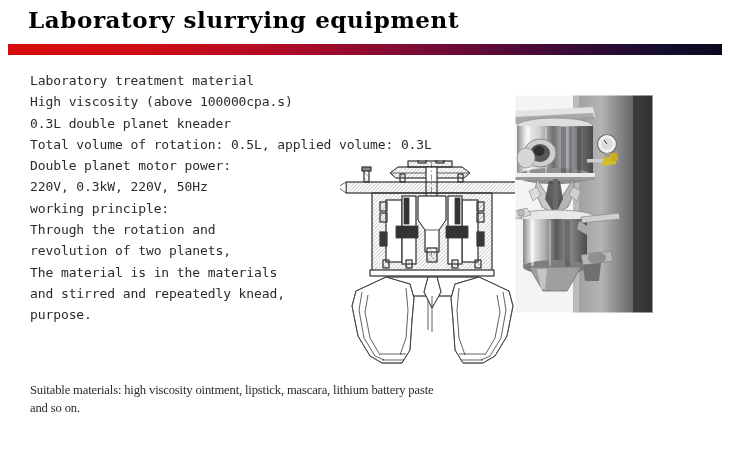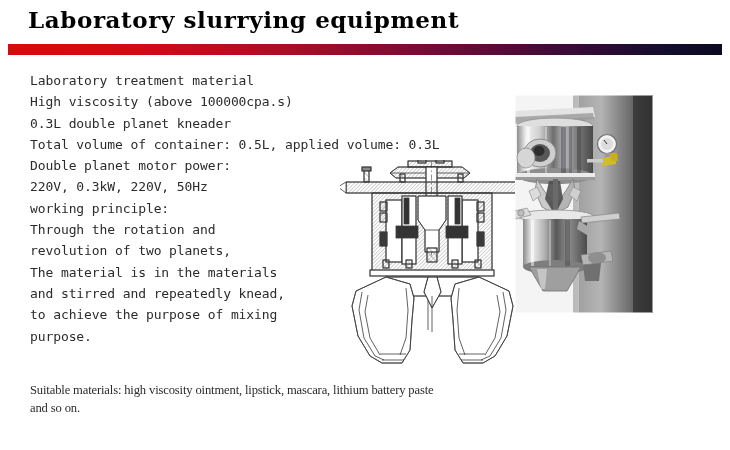--- a/index.html
+++ b/index.html
@@ -104,29 +104,28 @@
 <div id="page">
 
   <div id="title">Laboratory slurrying equipment</div>
 
   <div id="rule"></div>
 
   <div id="spec-block">
     <div class="spec-line">Laboratory treatment material</div>
     <div class="spec-line">High viscosity (above 100000cpa.s)</div>
     <div class="spec-line">0.3L double planet kneader</div>
-    <div class="spec-line">Total volume of container: 0.5L, applied volume: 0.3L</div>
+    <div class="spec-line">Total volume of rotation: 0.5L, applied volume: 0.3L</div>
     <div class="spec-line">Double planet motor power:</div>
     <div class="spec-line">220V, 0.3kW, 220V, 50Hz</div>
     <div class="spec-line">working principle:</div>
     <div class="spec-line">Through the rotation and</div>
     <div class="spec-line">revolution of two planets,</div>
     <div class="spec-line">The material is in the materials</div>
     <div class="spec-line">and stirred and repeatedly knead,</div>
-    <div class="spec-line">to achieve the purpose of mixing</div>
     <div class="spec-line">purpose.</div>
   </div>
 
   <div id="drawing">
     <svg width="185" height="205" viewBox="0 0 185 205" xmlns="http://www.w3.org/2000/svg">
       <defs>
         <pattern id="hatchR" width="4" height="4" patternTransform="rotate(45)" patternUnits="userSpaceOnUse">
           <line x1="0" y1="0" x2="0" y2="4" stroke="#555" stroke-width="0.7"></line>
         </pattern>
         <pattern id="hatchL" width="4" height="4" patternTransform="rotate(-45)" patternUnits="userSpaceOnUse">

